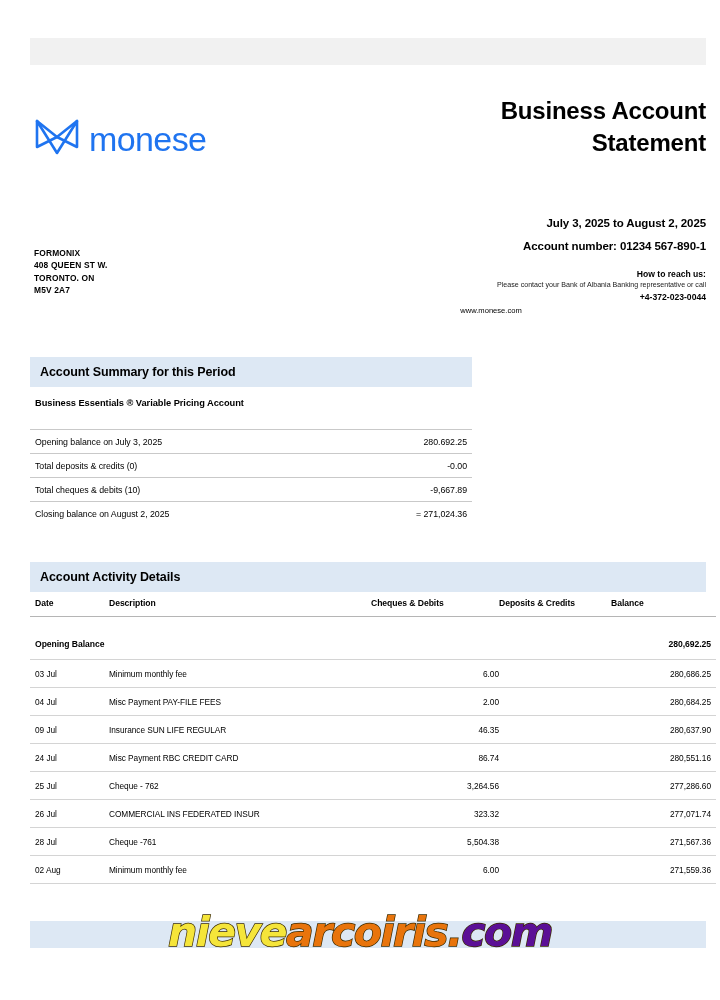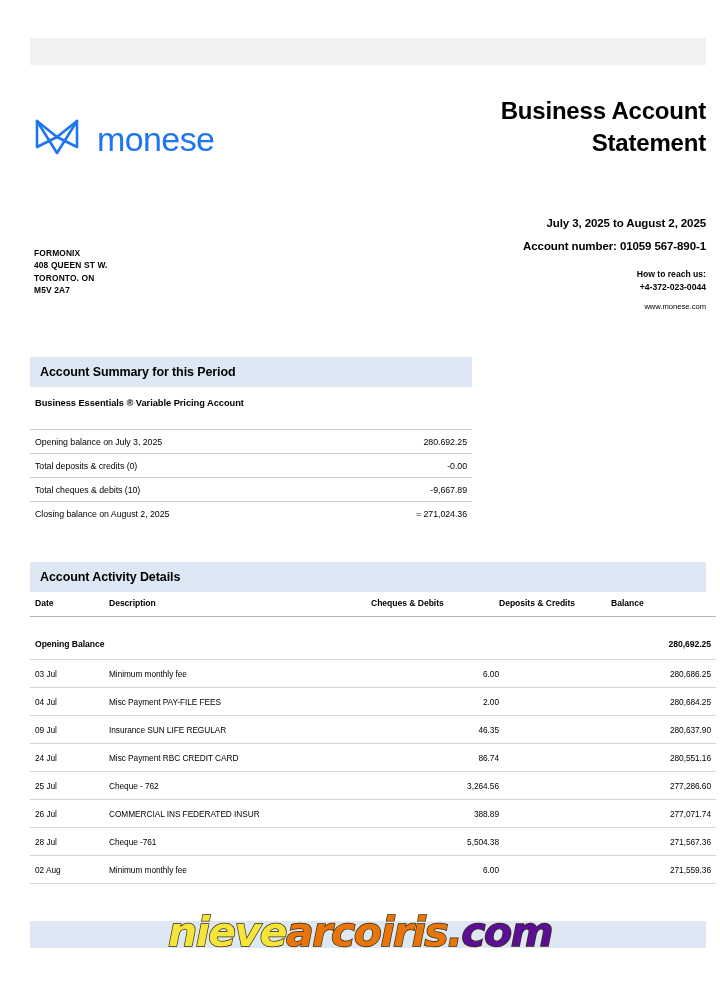--- a/index.html
+++ b/index.html
@@ -50,21 +50,20 @@
     align-items: center;
     gap: 9px;
   }
   .logo-mark { display: block; }
   .logo-text {
     font-size: 34px;
     font-weight: 500;
     color: #1f74f0;
     letter-spacing: -0.6px;
     line-height: 1;
-    margin-left: 8px;
   }
   .doc-title {
     position: absolute;
     right: 0;
     top: 0;
     width: 420px;
     text-align: right;
     font-size: 24px;
     font-weight: bold;
     line-height: 1.32;
@@ -115,22 +114,23 @@
     margin-top: 2px;
     font-size: 7.1px;
     color: #1a1a1a;
   }
   .reach-phone {
     margin-top: 3px;
     font-size: 8.6px;
     font-weight: bold;
   }
   .reach-web {
-    margin-top: 10px;
+    margin-top: 4px;
     font-size: 7.6px;
+    text-align: center;
   }
 
   
   .band {
     position: absolute;
     background: #dde8f4;
     display: flex;
     align-items: center;
   }
   .band-title {
@@ -266,22 +266,23 @@
   <div class="meta">
     <div class="addr">
       <div>FORMONIX</div>
       <div>408 QUEEN ST W.</div>
       <div>TORONTO. ON</div>
       <div>M5V 2A7</div>
     </div>
 
     <div class="meta-right">
       <div class="period">July 3, 2025 to August 2, 2025</div>
-      <div class="acct-no">Account number: 01059 567-890-1</div>
+      <div class="acct-no">Account number: 01234 567-890-1</div>
       <div class="reach-title">How to reach us:</div>
+      <div class="reach-line">Please contact your Bank of Albania Banking representative or call</div>
       <div class="reach-phone">+4-372-023-0044</div>
       <div class="reach-web">www.monese.com</div>
     </div>
   </div>
 
   <div class="band" id="band-summary">
     <span class="band-title">Account Summary for this Period</span>
   </div>
 
   <div class="summary">
@@ -362,21 +363,21 @@
         <tr>
           <td class="c-date">25 Jul</td>
           <td class="c-desc">Cheque - 762</td>
           <td class="c-deb">3,264.56</td>
           <td class="c-cred"></td>
           <td class="c-bal">277,286.60</td>
         </tr>
         <tr>
           <td class="c-date">26 Jul</td>
           <td class="c-desc">COMMERCIAL INS FEDERATED INSUR</td>
-          <td class="c-deb">388.89</td>
+          <td class="c-deb">323.32</td>
           <td class="c-cred"></td>
           <td class="c-bal">277,071.74</td>
         </tr>
         <tr>
           <td class="c-date">28 Jul</td>
           <td class="c-desc">Cheque -761</td>
           <td class="c-deb">5,504.38</td>
           <td class="c-cred"></td>
           <td class="c-bal">271,567.36</td>
         </tr>

